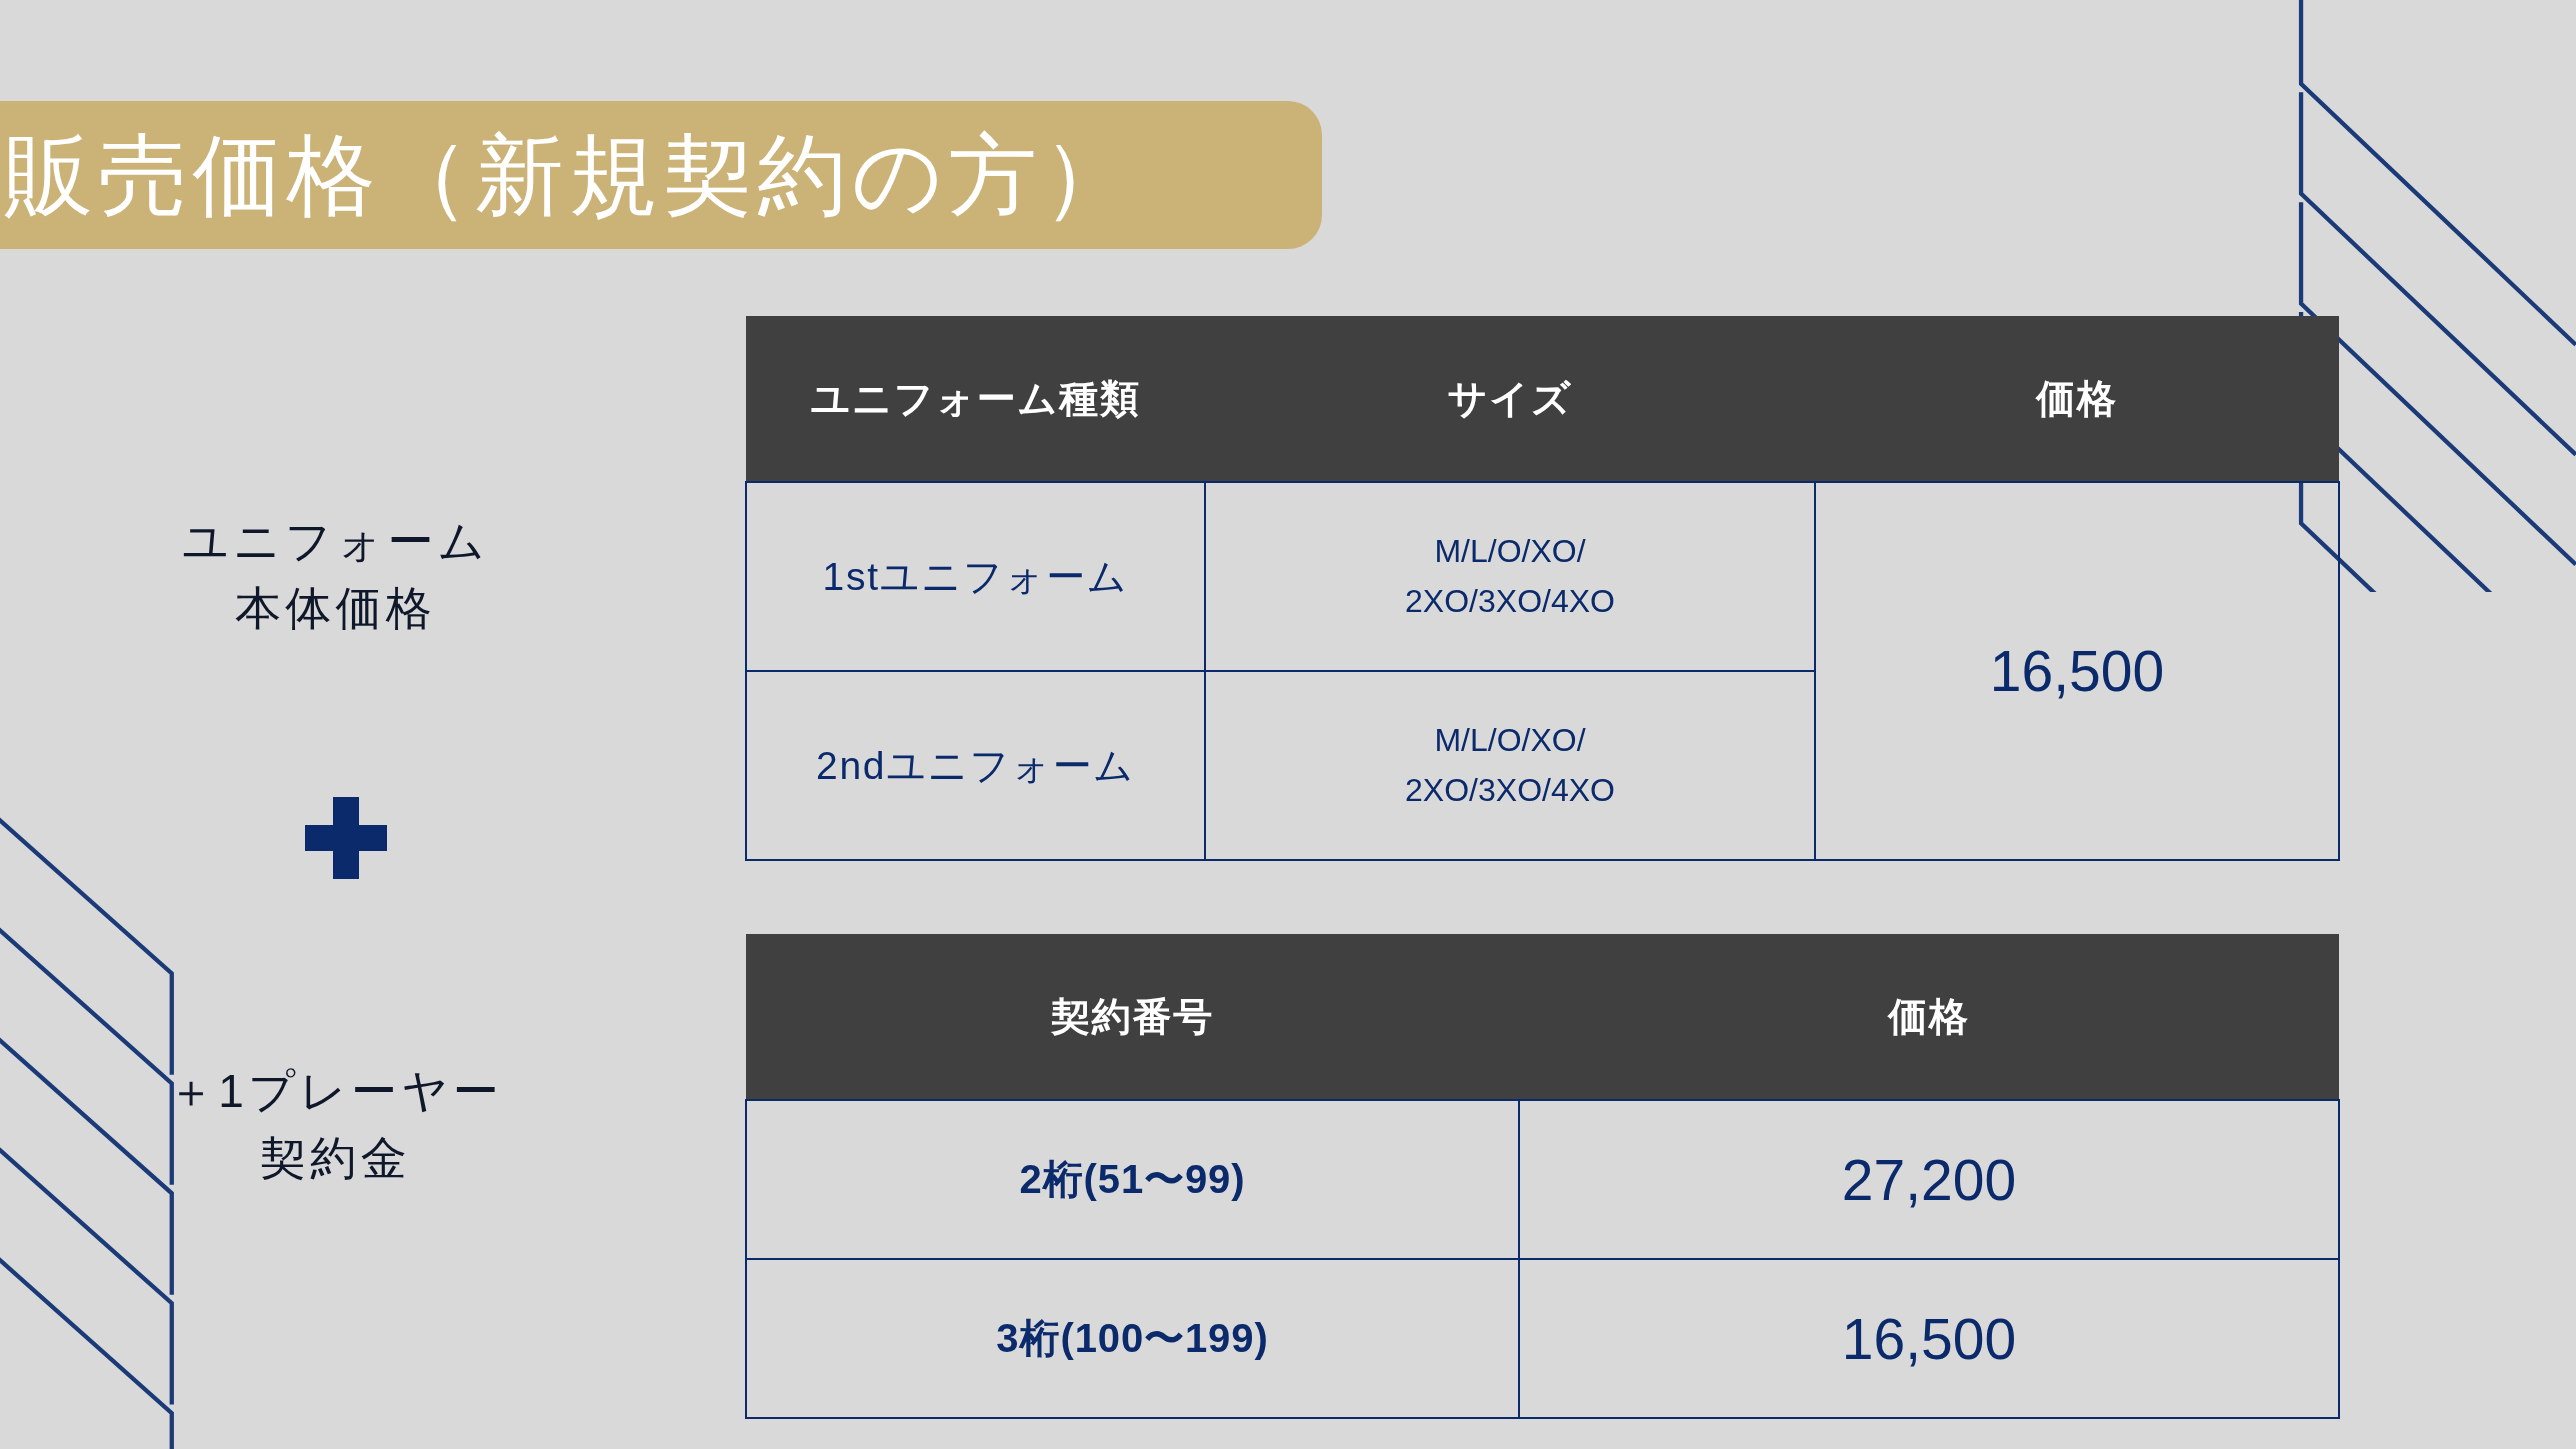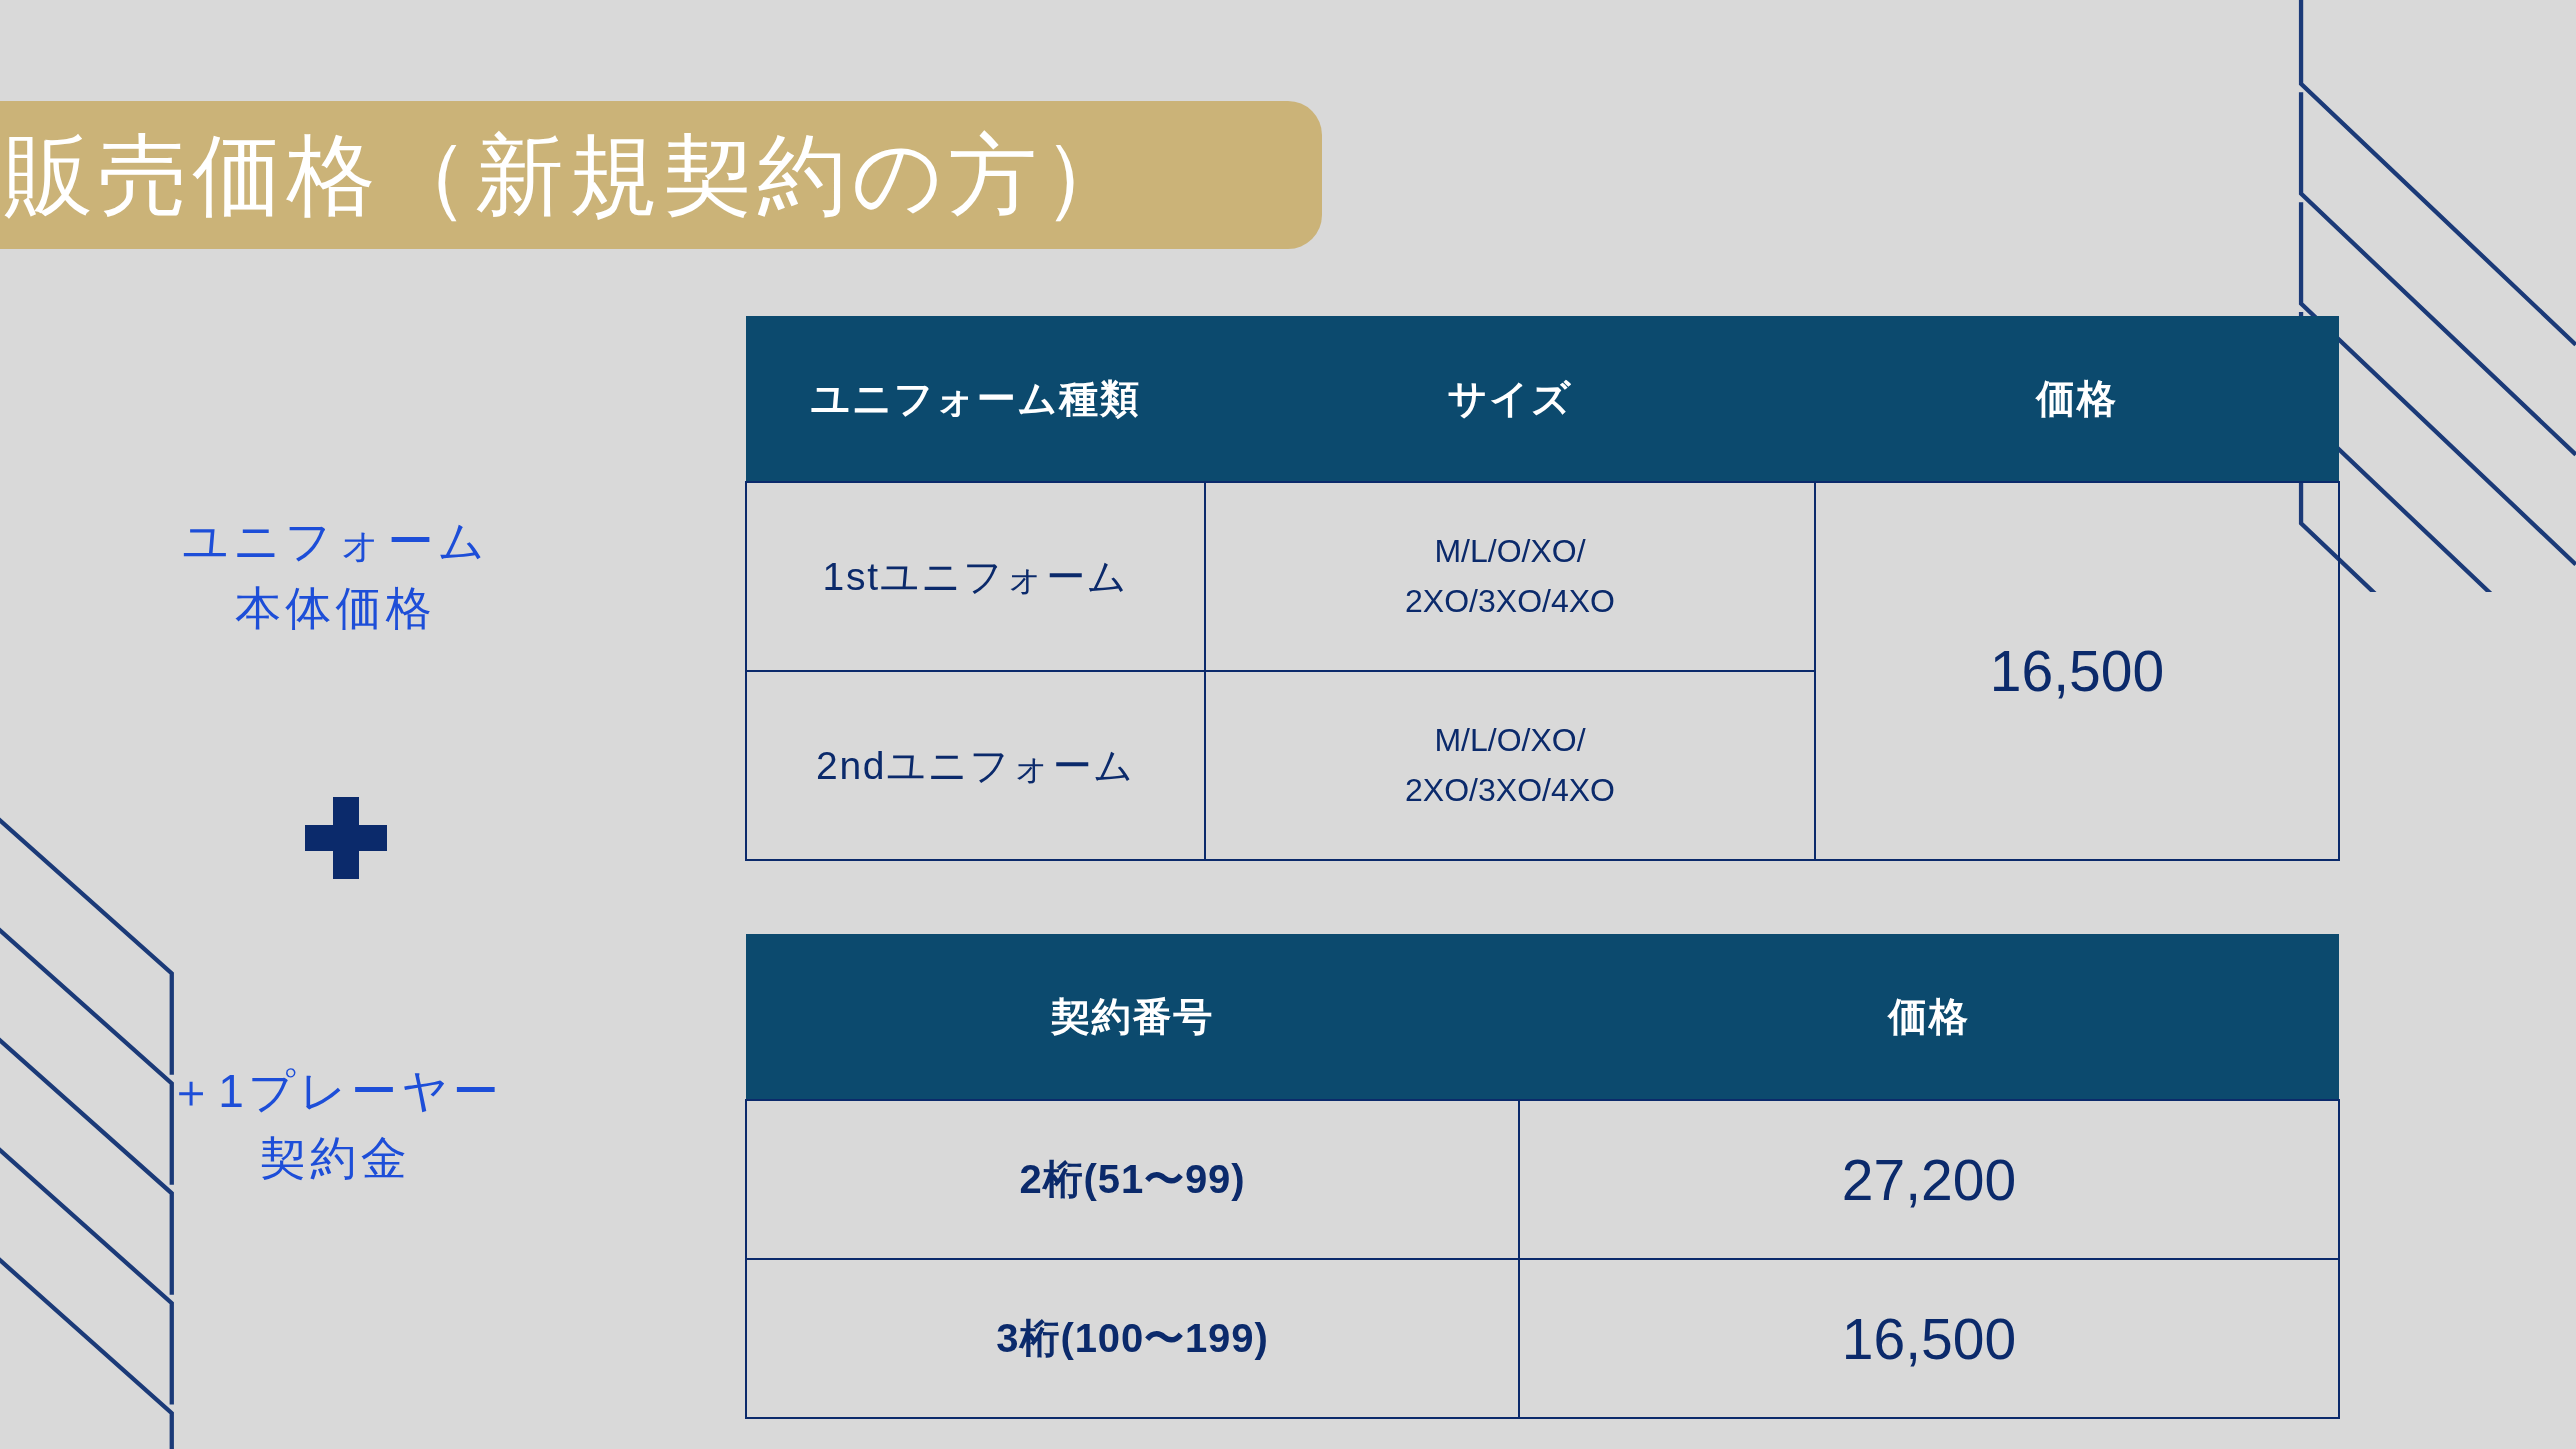--- a/index.html
+++ b/index.html
@@ -54,21 +54,21 @@
     white-space: nowrap;
     line-height: 1;
   }
 
   
   .side-label {
     position: absolute;
     left: 112px;
     width: 447px;
     text-align: center;
-    color: #1d4ed8;
+    color: #0f172a;
     font-size: 46px;
     letter-spacing: 4.3px;
     line-height: 1.45;
   }
   #label-uniform { top: 508px; }
   #label-player  { top: 1058px; }
   .side-label .line { display: block; }
 
   #plus-symbol {
     position: absolute;
@@ -100,21 +100,21 @@
     left: 745px;
     top: 316px;
     width: 1593px;
   }
   #table-contract {
     left: 745px;
     top: 934px;
     width: 1593px;
   }
   .price-table th {
-    background: #0c4a6e;
+    background: #404040;
     color: #ffffff;
     font-size: 39px;
     font-weight: 700;
     height: 163px;
     border: none;
     text-align: center;
     letter-spacing: 1.7px;
   }
   .price-table td {
     border: 2.6px solid #0b2a6b;

